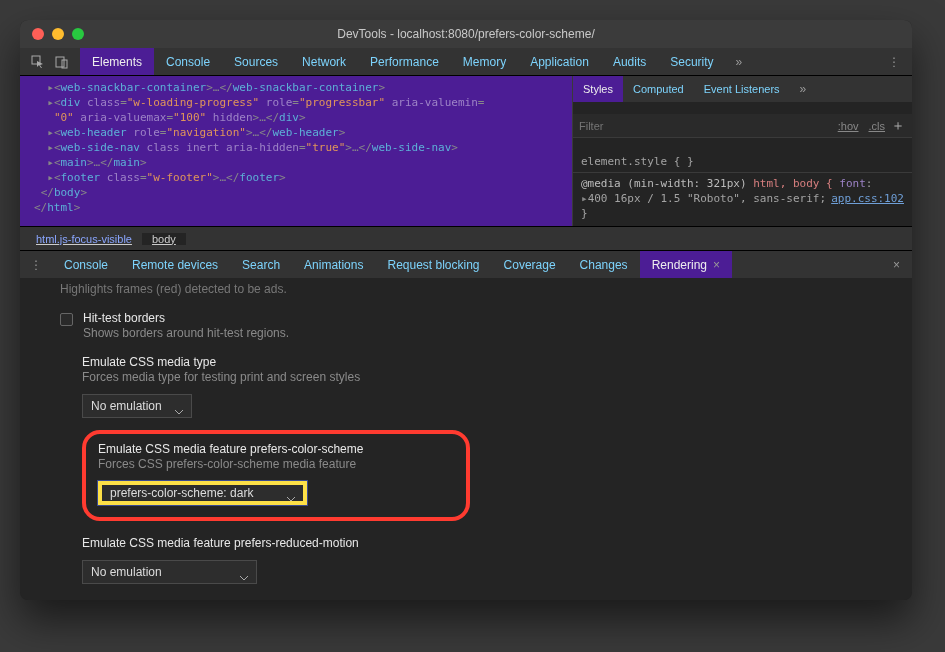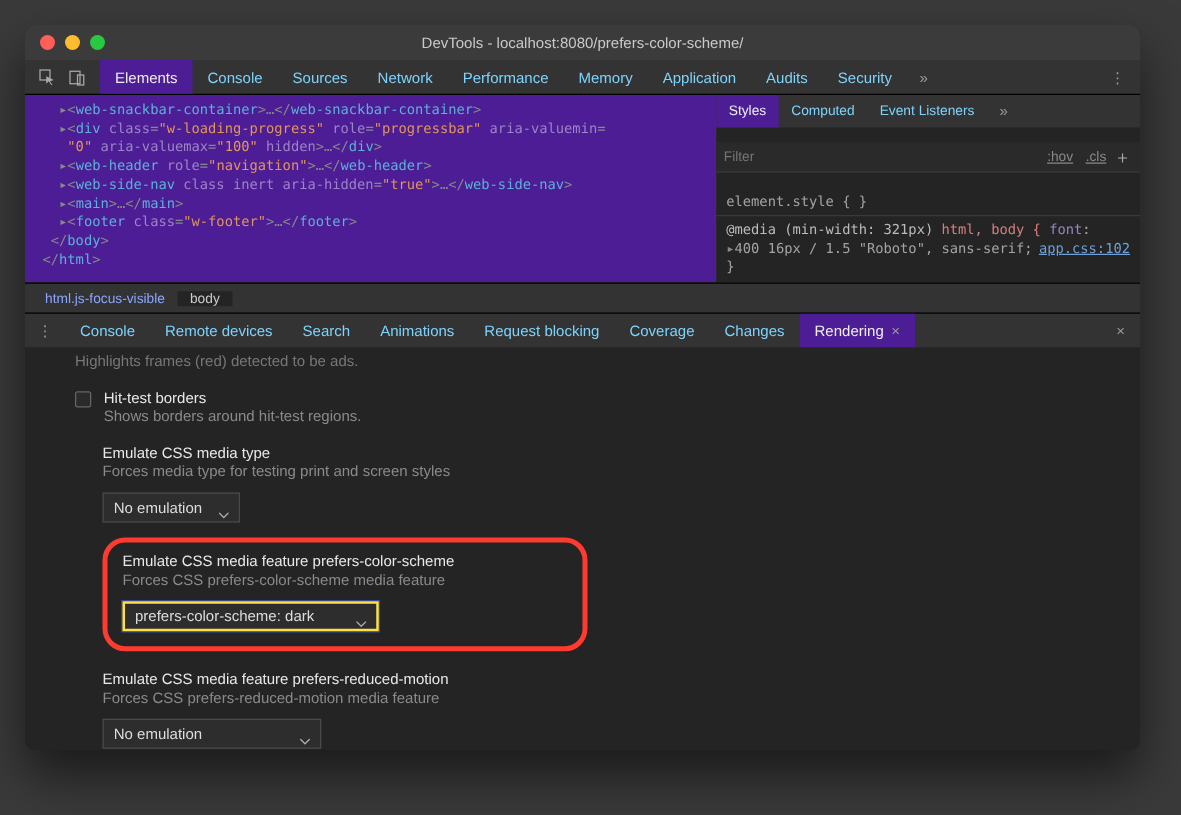--- a/index.html
+++ b/index.html
@@ -123,20 +123,21 @@
   line-height: 15px; padding: 4px 8px;
   color: #a3a3a3;
 }
 .breadcrumb-row {
   height: 24px;
   background: #333;
   display: flex; align-items: center;
   font-size: 11px;
   padding-left: 6px;
   border-top: 1px solid #000;
+  text-decoration: underline;
 }
 .bc-item {
   padding: 0 10px;
   color: #8aa6ff;
 }
 .bc-item.sel {
   background: #242424;
   color: #ccc;
 }
 .drawer-tabs {
@@ -181,21 +182,21 @@
   border: 1px solid #4a4a4a;
   background: #2d2d2d;
   color: #ddd;
   font-size: 12px;
   padding: 0 8px;
   min-width: 110px;
   justify-content: space-between;
   gap: 12px;
 }
 .select-box.sel {
-  border: 2px solid #fde047;
+  border: 4px solid #fde047;
   box-shadow: 0 0 0 1px #3a4a90;
   gap: 34px;
 }
 .chev {
   width: 8px; height: 5px;
   display: inline-block;
 }
 .callout {
   border: 4px solid #ff3b30;
   border-radius: 18px;
@@ -341,21 +342,20 @@
       <div class="select-box sel" style="min-width:175px">
         <span>prefers-color-scheme: dark</span>
         <span class="chev"><svg width="8" height="5">
               <path d="M0 0 L4 4 L8 0" fill="none" stroke="#aaa"></path>
             </svg></span>
       </div>
     </div>
 
     <div class="setting-block">
       <div class="setting-title">Emulate CSS media feature prefers-reduced-motion</div>
-      <div class="setting-desc">Forces CSS prefers-reduced-motion media feature</div>
       <div class="select-box" style="min-width:175px">
         <span>No emulation</span>
         <span class="chev"><svg width="8" height="5">
               <path d="M0 0 L4 4 L8 0" fill="none" stroke="#aaa"></path>
             </svg></span>
       </div>
     </div>
 
   </div>
 </div>

